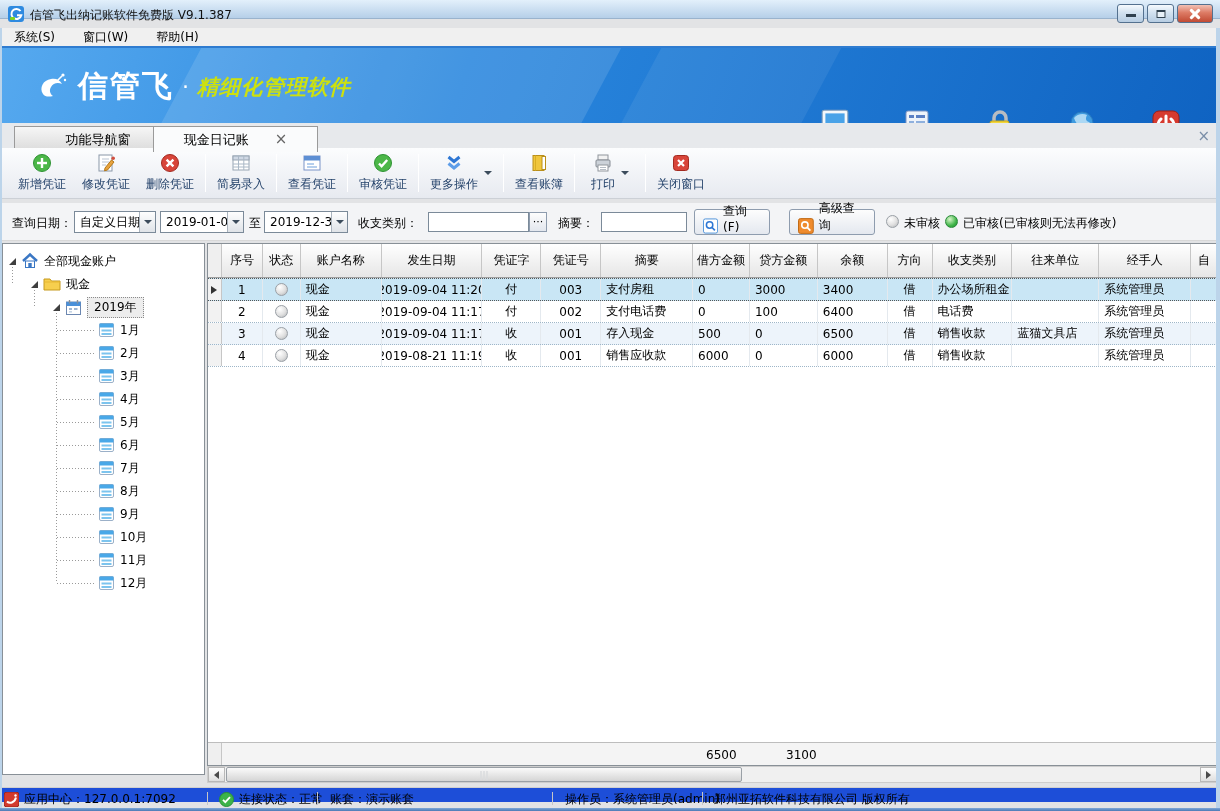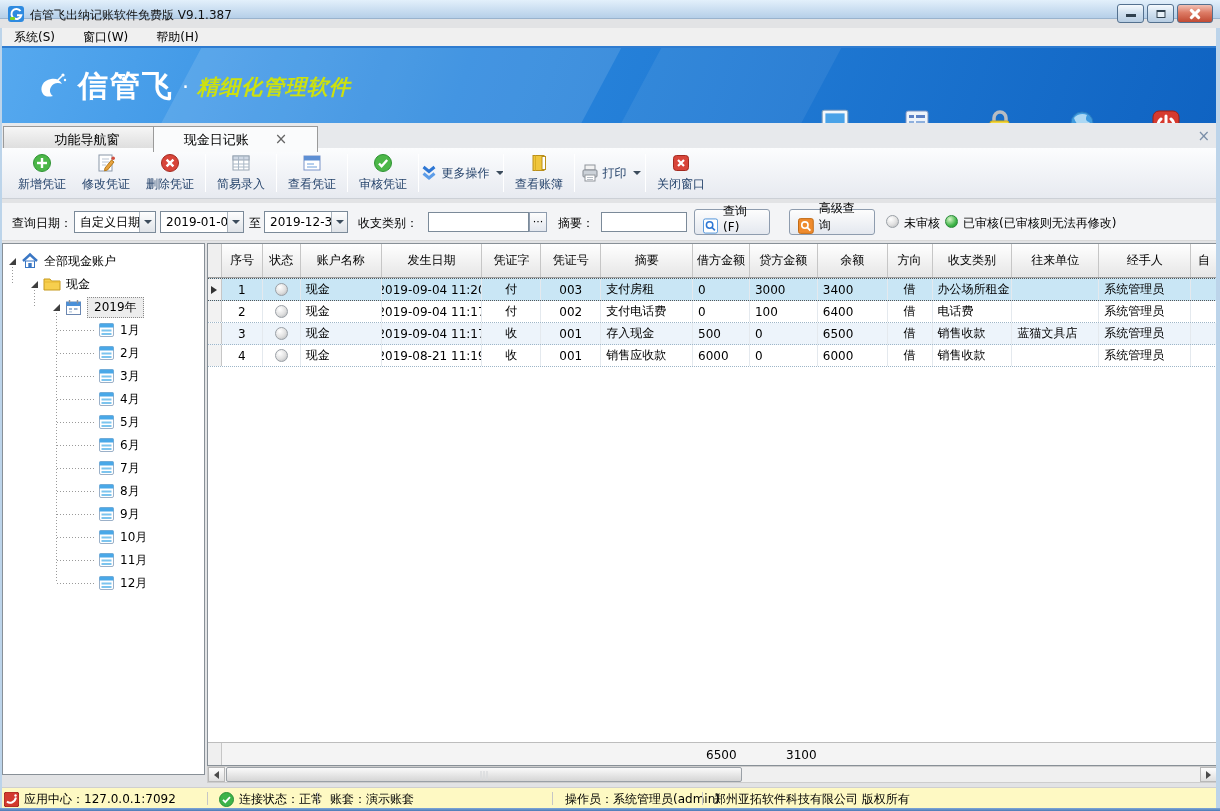--- a/index.html
+++ b/index.html
@@ -44,21 +44,21 @@
 #strip-x{position:absolute;right:10px;top:6px;color:#7b8fa8;font-size:15px;line-height:1;cursor:pointer;}
 
 
 #toolbar{left:0;top:148px;width:1220px;height:51px;background:linear-gradient(#fcfdfe,#e7eaf0);border-bottom:1px solid #ccd0d6;display:flex;align-items:stretch;padding-left:10px;}
 #toolbar .grip{position:absolute;left:4px;top:160px;width:3px;height:36px;background-image:repeating-linear-gradient(to bottom,#b7bcc4 0 2px,transparent 2px 5px);}
 .tbtn{width:64px;display:flex;flex-direction:column;align-items:center;justify-content:center;gap:3px;cursor:pointer;}
 .tbtn .lb{font-size:12px;color:#25436b;white-space:nowrap;}
 .tsep{width:1px;margin:6px 3px;background:#d2d5da;border-right:1px solid #fff;}
 .caret{width:0;height:0;border-left:4px solid transparent;border-right:4px solid transparent;border-top:4px solid #3c4c5c;}
 .tbtn.withcaret{flex-direction:row;gap:6px;}
-.tbtn.withcaret .col{display:flex;align-items:center;gap:3px;}
+.tbtn.withcaret .col{display:flex;flex-direction:column;align-items:center;gap:3px;}
 
 
 #querybar{left:0;top:203px;width:1220px;height:38px;background:#f3f4f6;border-bottom:1px solid #d8d8d8;}
 #querybar .lbl{position:absolute;top:12px;}
 .combo{position:absolute;top:8px;height:22px;border:1px solid #7b8a99;background:#fff;display:flex;align-items:center;}
 .combo .txt{flex:1;padding:0 5px;white-space:nowrap;overflow:hidden;}
 .combo .dd{width:16px;align-self:stretch;border-left:1px solid #aab4be;background:linear-gradient(#fefefe,#dfe3e8);display:flex;align-items:center;justify-content:center;cursor:pointer;}
 .tinput{position:absolute;top:9px;height:20px;border:1px solid #7b8a99;background:#fff;padding:0 4px;font:inherit;}
 .ellipsisbtn{position:absolute;top:9px;width:18px;height:20px;border:1px solid #8e9cae;background:linear-gradient(#fdfdfd,#e3e7ee);font-size:11px;line-height:18px;text-align:center;cursor:pointer;}
 .qbtn{position:absolute;top:6px;height:26px;border:1px solid #8e9cae;border-radius:3px;background:linear-gradient(#fdfdfd,#e4e8ef);display:flex;align-items:flex-end;justify-content:center;gap:5px;cursor:pointer;padding:0 8px;}
@@ -94,21 +94,21 @@
 
 #hscroll{left:207px;top:766px;width:1011px;height:17px;background:#f0f0f0;border:1px solid #cdcdcd;}
 .sbtn{position:absolute;top:0;width:17px;height:15px;background:linear-gradient(#fdfdfd,#dfdfdf);border:1px solid #b8b8b8;display:flex;align-items:center;justify-content:center;cursor:pointer;}
 .arrL{width:0;height:0;border-top:4px solid transparent;border-bottom:4px solid transparent;border-right:5px solid #4a4a4a;}
 .arrR{width:0;height:0;border-top:4px solid transparent;border-bottom:4px solid transparent;border-left:5px solid #4a4a4a;}
 #hthumb{position:absolute;left:18px;top:0;width:516px;height:15px;border:1px solid #9aa0a6;border-radius:2px;background:linear-gradient(#fafafa,#d5d5d5);cursor:pointer;}
 #hthumb .grips{position:absolute;left:50%;top:3px;transform:translateX(-50%);display:flex;gap:2px;}
 #hthumb .grips i{display:block;width:1px;height:9px;background:#8f959b;border-right:1px solid #fff;}
 
 
-#statusbar{left:0;top:787px;width:1220px;height:21px;background:#fef9c3;border-top:1px solid #cfcfcf;padding-left:24px;}
+#statusbar{left:0;top:787px;width:1220px;height:15px;background:#1d4ed8;border-top:1px solid #cfcfcf;padding-left:24px;}
 #statusbar .it{position:absolute;top:3px;display:flex;align-items:center;gap:5px;white-space:nowrap;}
 .ssep{position:absolute;top:4px;width:1px;height:13px;background:#c6c6c6;}
 #bottomedge{left:0;top:808px;width:1220px;height:3px;background:linear-gradient(#7fa8d8,#4a7ab5);}
 #leftedge{left:0;top:28px;width:2px;height:780px;background:#bcd4ea;}
 #rightedge{left:1216px;top:28px;width:4px;height:780px;background:#bcd4ea;z-index:50;}
 </style>
 </head>
 <body>
 
 <div class="abs" id="titlebar">
@@ -203,21 +203,21 @@
           <rect x="2" y="2" width="26" height="26" rx="6" fill="#d63a2f" stroke="#9e1f16"></rect>
           <path d="M15 7v8" stroke="#fff" stroke-width="3" stroke-linecap="round"></path>
           <path d="M10 10a8 8 0 1 0 10 0" fill="none" stroke="#fff" stroke-width="3" stroke-linecap="round"></path>
         </svg>
       </div>
 
   </div>
 </div>
 
 <div class="abs" id="tabstrip">
-  <div class="tab inactive" style="left:3px;width:168px">
+  <div class="tab inactive" style="left:14px;width:168px">
     <span>功能导航窗</span>
   </div>
   <div class="tab active" style="left:153px;width:165px">
     <span>现金日记账</span>
     <span class="tabclose">×</span>
   </div>
   <span id="strip-x">×</span>
 </div>
 
 <div class="abs" id="toolbar">

